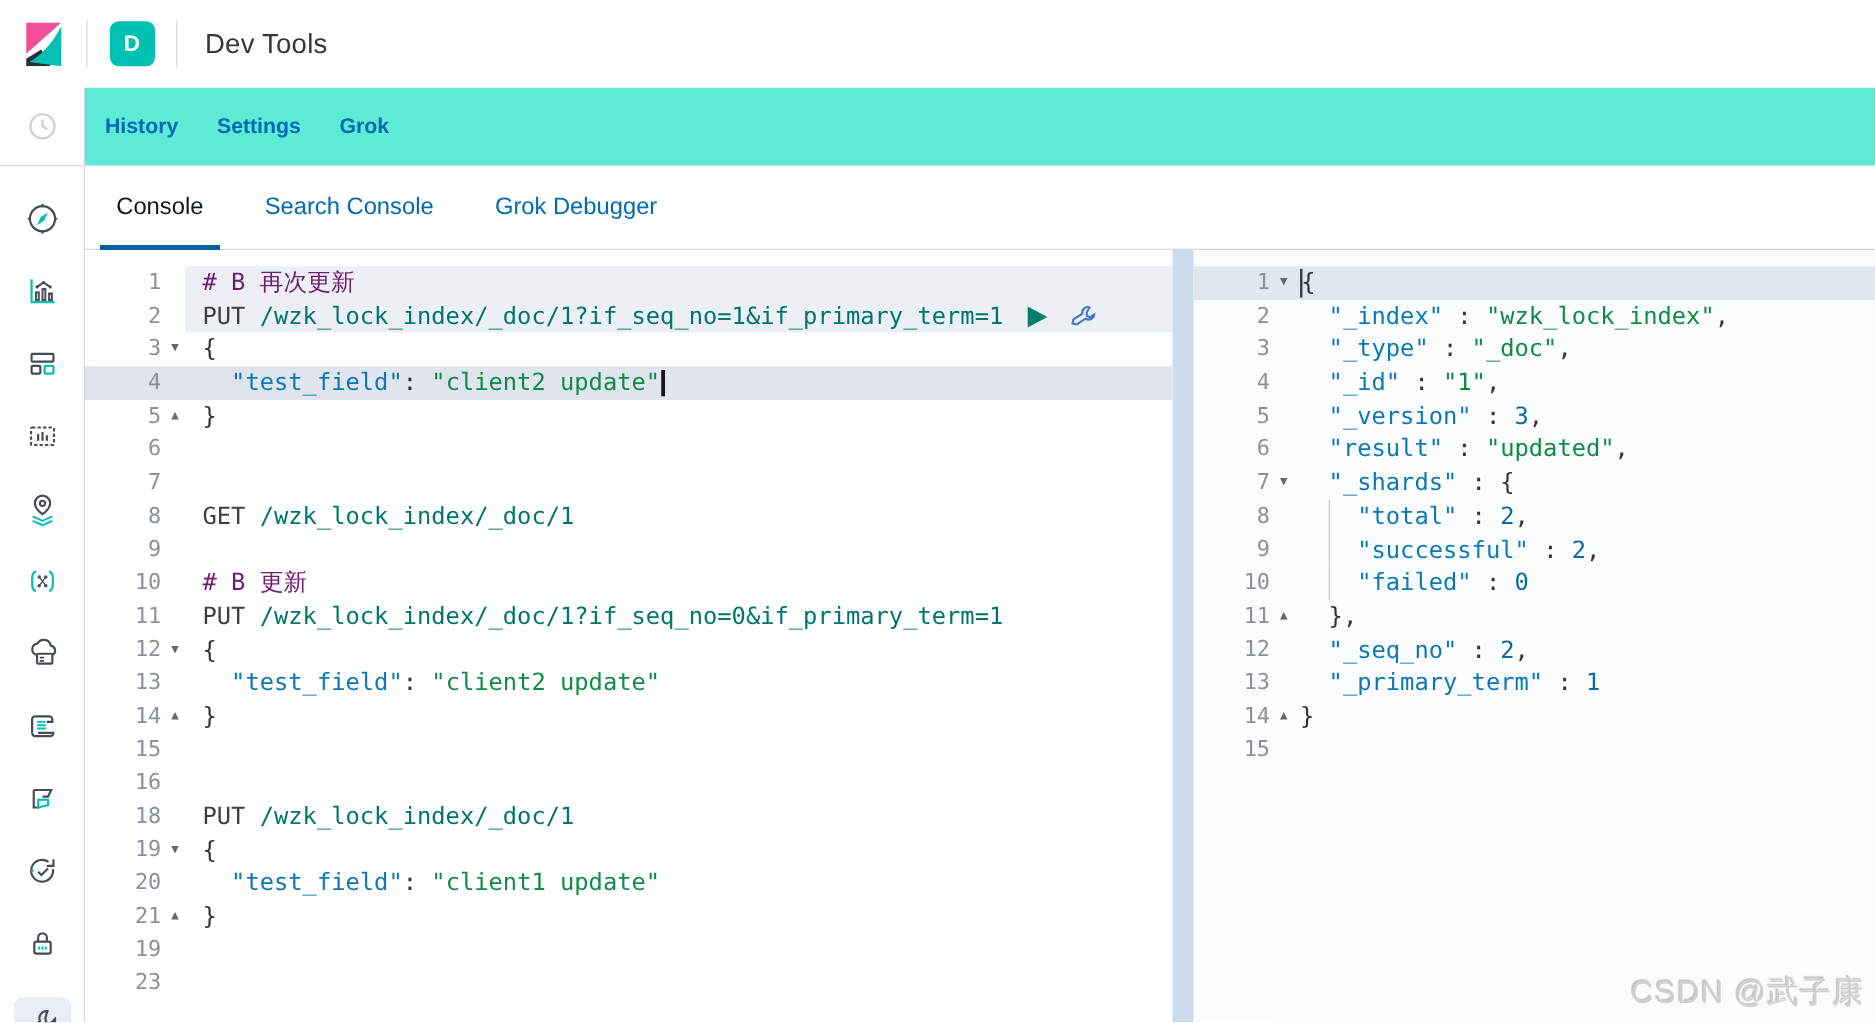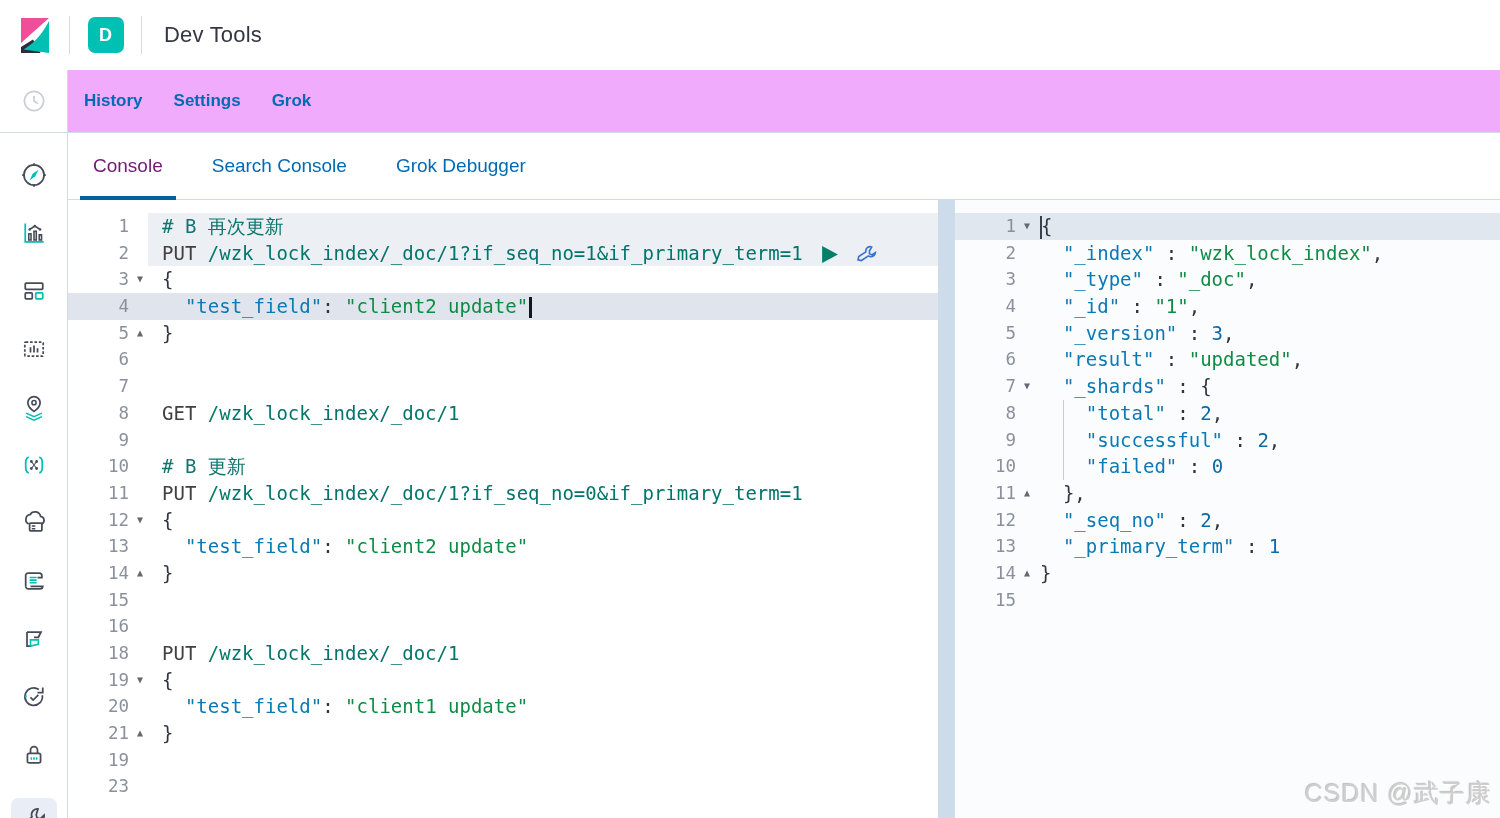--- a/index.html
+++ b/index.html
@@ -20,30 +20,30 @@
   .sidenav { width:68px; border-right:1px solid #d3dae6; display:flex; flex-direction:column; background:#fff; }
   .sidenav-top { height:63px; border-bottom:1px solid #d3dae6; display:flex; align-items:center; justify-content:center; }
   .sidenav-items { flex:1; display:flex; flex-direction:column; align-items:center; padding-top:27px; gap:28px; overflow:hidden; }
   .side-icon { width:30px; height:30px; display:flex; align-items:center; justify-content:center; cursor:pointer; flex:none; }
   .side-icon svg { width:28px; height:28px; }
   .side-icon.active-wrap { background:#e9eef6; border-radius:7px; width:46px; height:42px; }
 
   .main-col { flex:1; display:flex; flex-direction:column; min-width:0; }
 
   
-  .sec-toolbar { height:63px; background:#f0abfc; border-bottom:1px solid #d3dae6;
+  .sec-toolbar { height:63px; background:#5eead4; border-bottom:1px solid #d3dae6;
     display:flex; align-items:center; gap:31px; padding-left:16px; }
   .sec-link { color:#006bb4; font-size:17px; font-weight:600; cursor:pointer; }
 
   
   .tabs-row { height:67px; background:#fff; border-bottom:1px solid #d3dae6;
     display:flex; align-items:stretch; padding-left:12px; }
   .tab { display:flex; align-items:center; padding:0 13px; margin-right:23px;
     font-size:19px; color:#006bb4; cursor:pointer; position:relative; }
-  .tab.active { color:#701a75; font-weight:500; }
+  .tab.active { color:#0f172a; font-weight:500; }
   .tab.active::after { content:""; position:absolute; left:0; right:0; bottom:-1px; height:4px; background:#00629c; }
 
   
   .console { flex:1; display:flex; min-height:0; position:relative; }
   .ed { overflow:hidden; padding-top:13px; }
   .ed-left  { width:870px; background:#fff; }
   .pane-divider { width:17px; background:#ccdcea; cursor:col-resize; }
   .ed-right { flex:1; background:#fbfcfd; }
 
   .code-row { display:flex; height:26.7px; line-height:26.7px; white-space:pre;
@@ -52,21 +52,21 @@
   .lnum { width:64px; text-align:right; color:#8a909c; font-size:17.5px; padding-right:3px;
     font-family:"DejaVu Sans Mono", monospace; }
   .fold { width:16px; font-size:10px; color:#636973; text-align:center; cursor:pointer; }
   .ccontent { flex:1; padding-left:14px; }
   .ed-right .ccontent { padding-left:5px; }
 
   .hl-req .ccontent { background:#eceff4; }
   .hl-active { background:#e0e4ed; }
   .hl-out1 { background:#e1e7ef; }
 
-  .tk-cm { color:#0f766e; }
+  .tk-cm { color:#701a75; }
   .tk-m  { color:#404040; }
   .tk-u  { color:#00756b; }
   .tk-k  { color:#0a79b5; }
   .tk-s  { color:#0e8c45; }
   .tk-n  { color:#0b69a8; }
   .tk-p  { color:#30343f; }
   .tk-g  { display:inline-block; width:0; border-left:1px solid #c2cbd8; height:26.7px;
            vertical-align:top; margin-right:-1px; }
   .caret { display:inline-block; width:3px; height:21px; background:#15171c; vertical-align:middle; margin-left:1px; }
   .caret-out { display:inline-block; width:2px; height:23px; background:#3a3f4a; vertical-align:middle; margin-right:-1px; }

